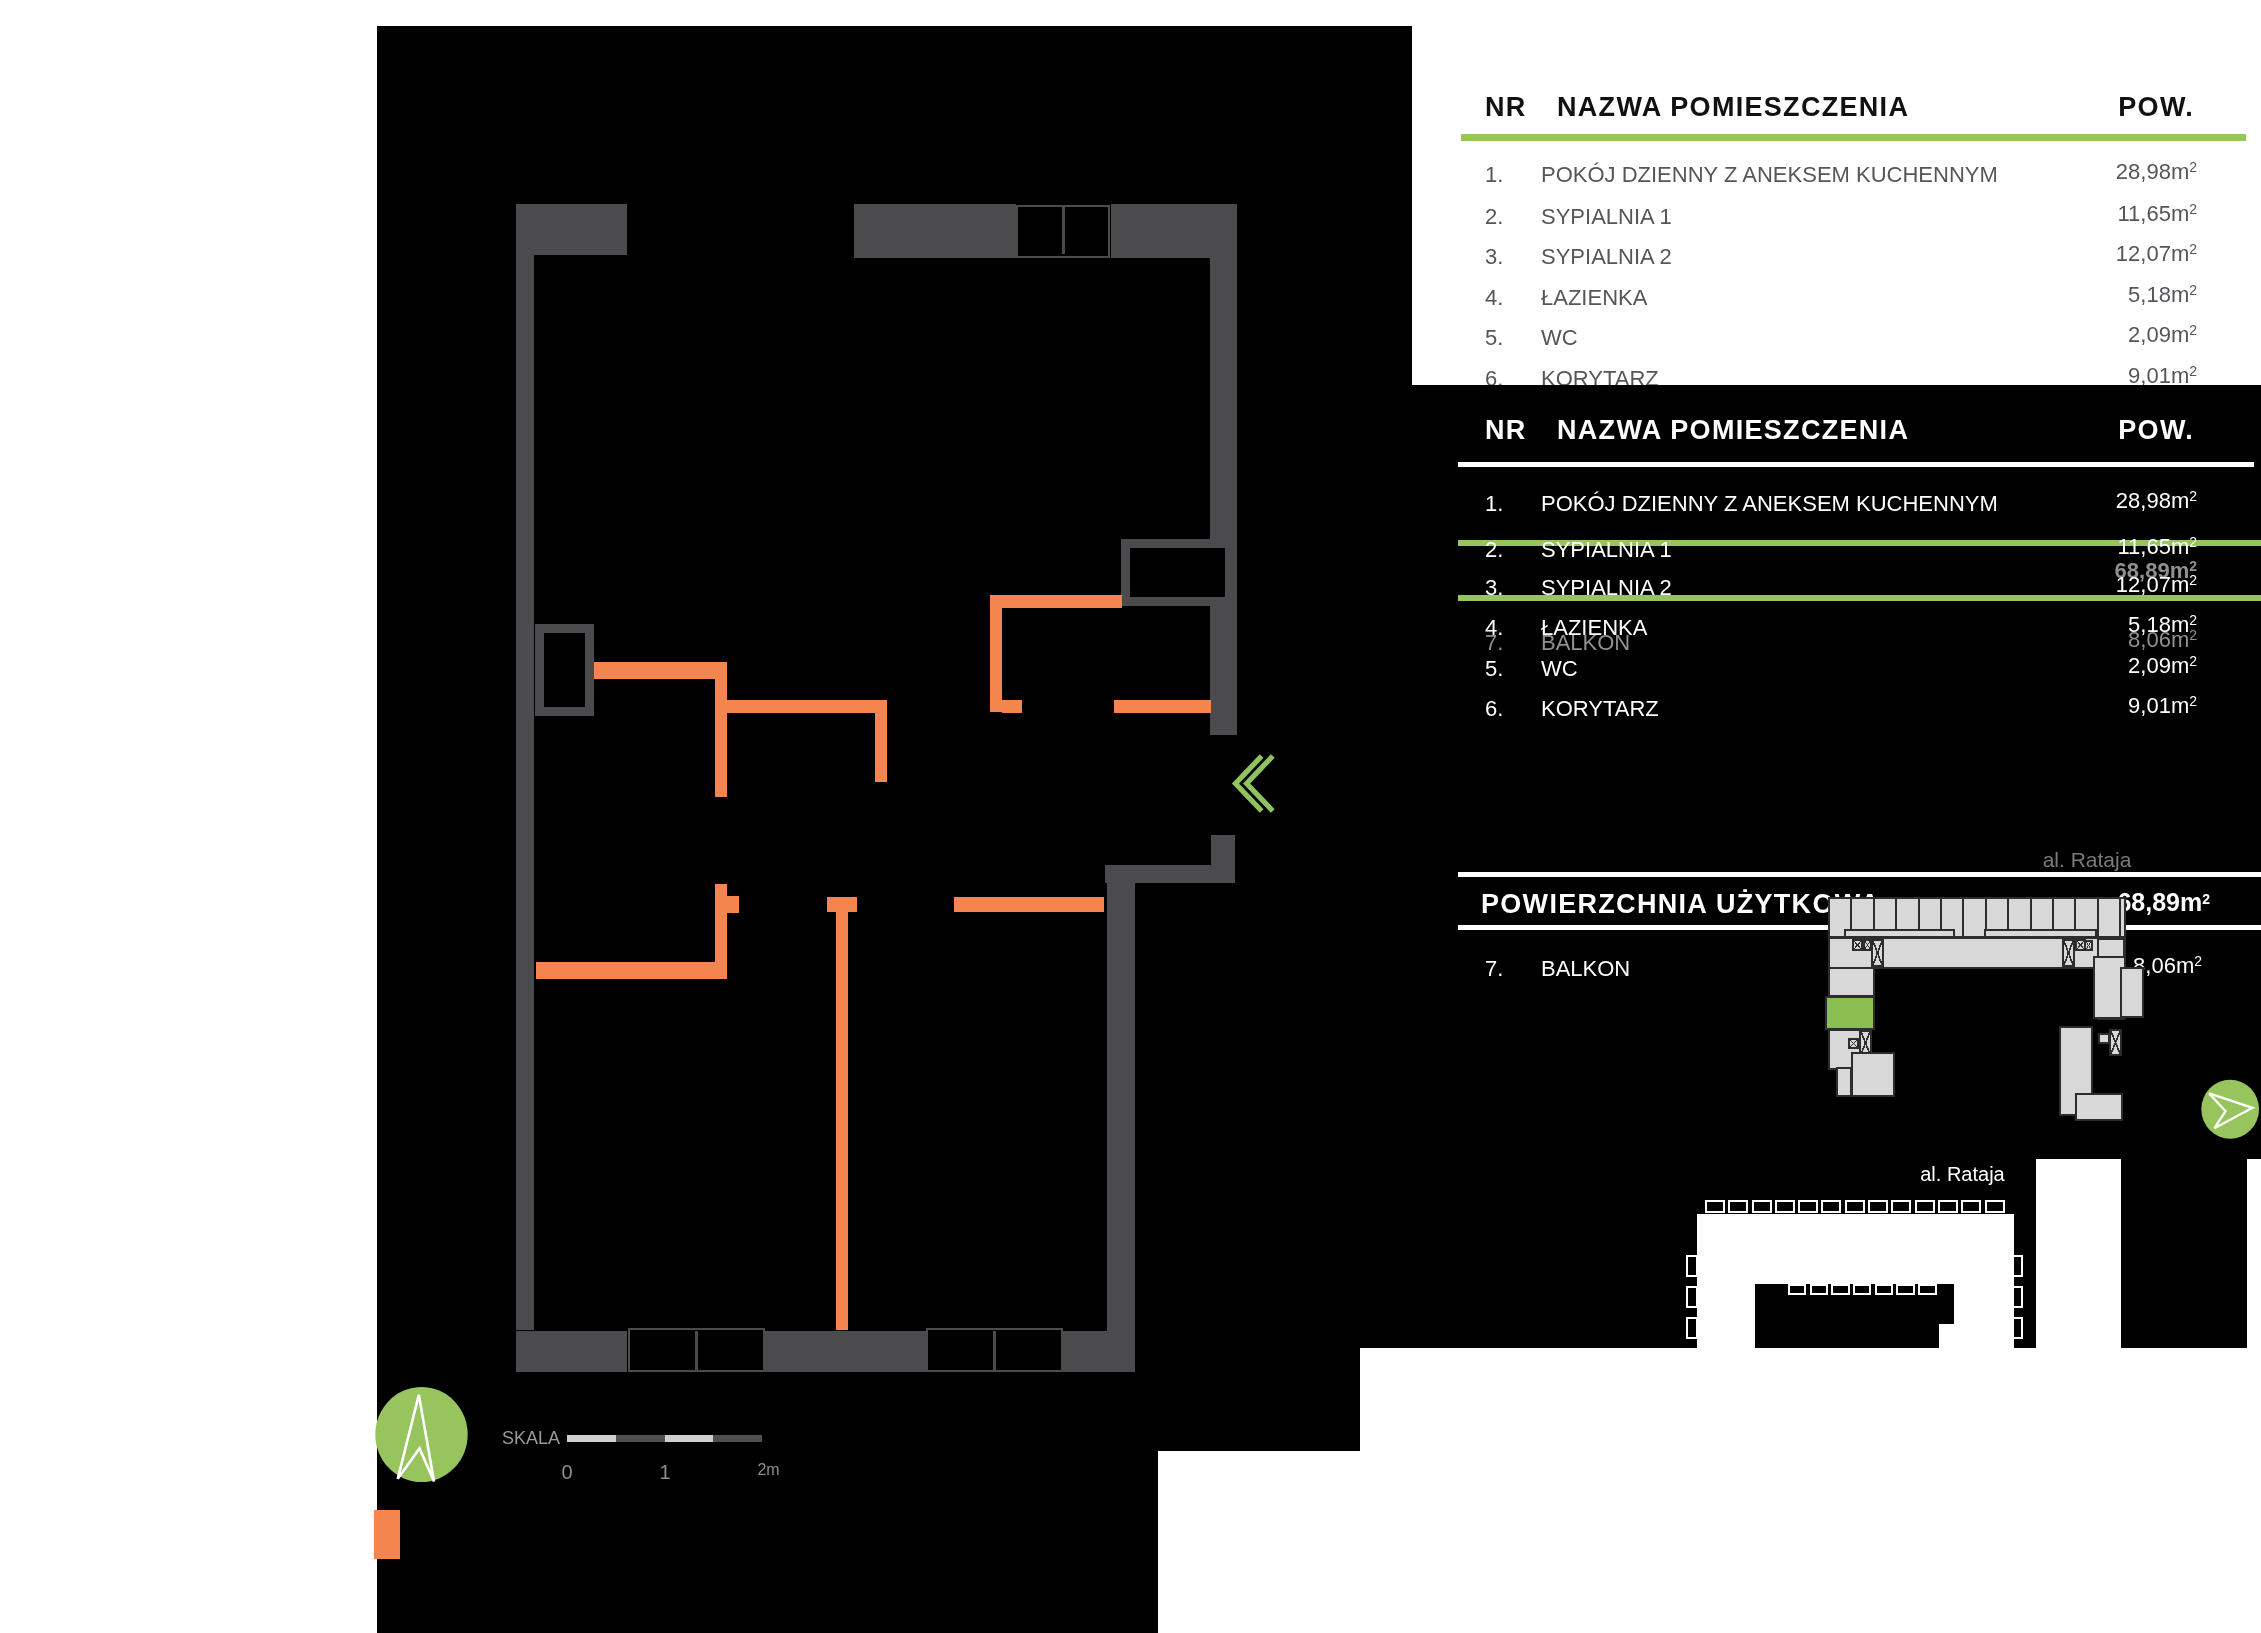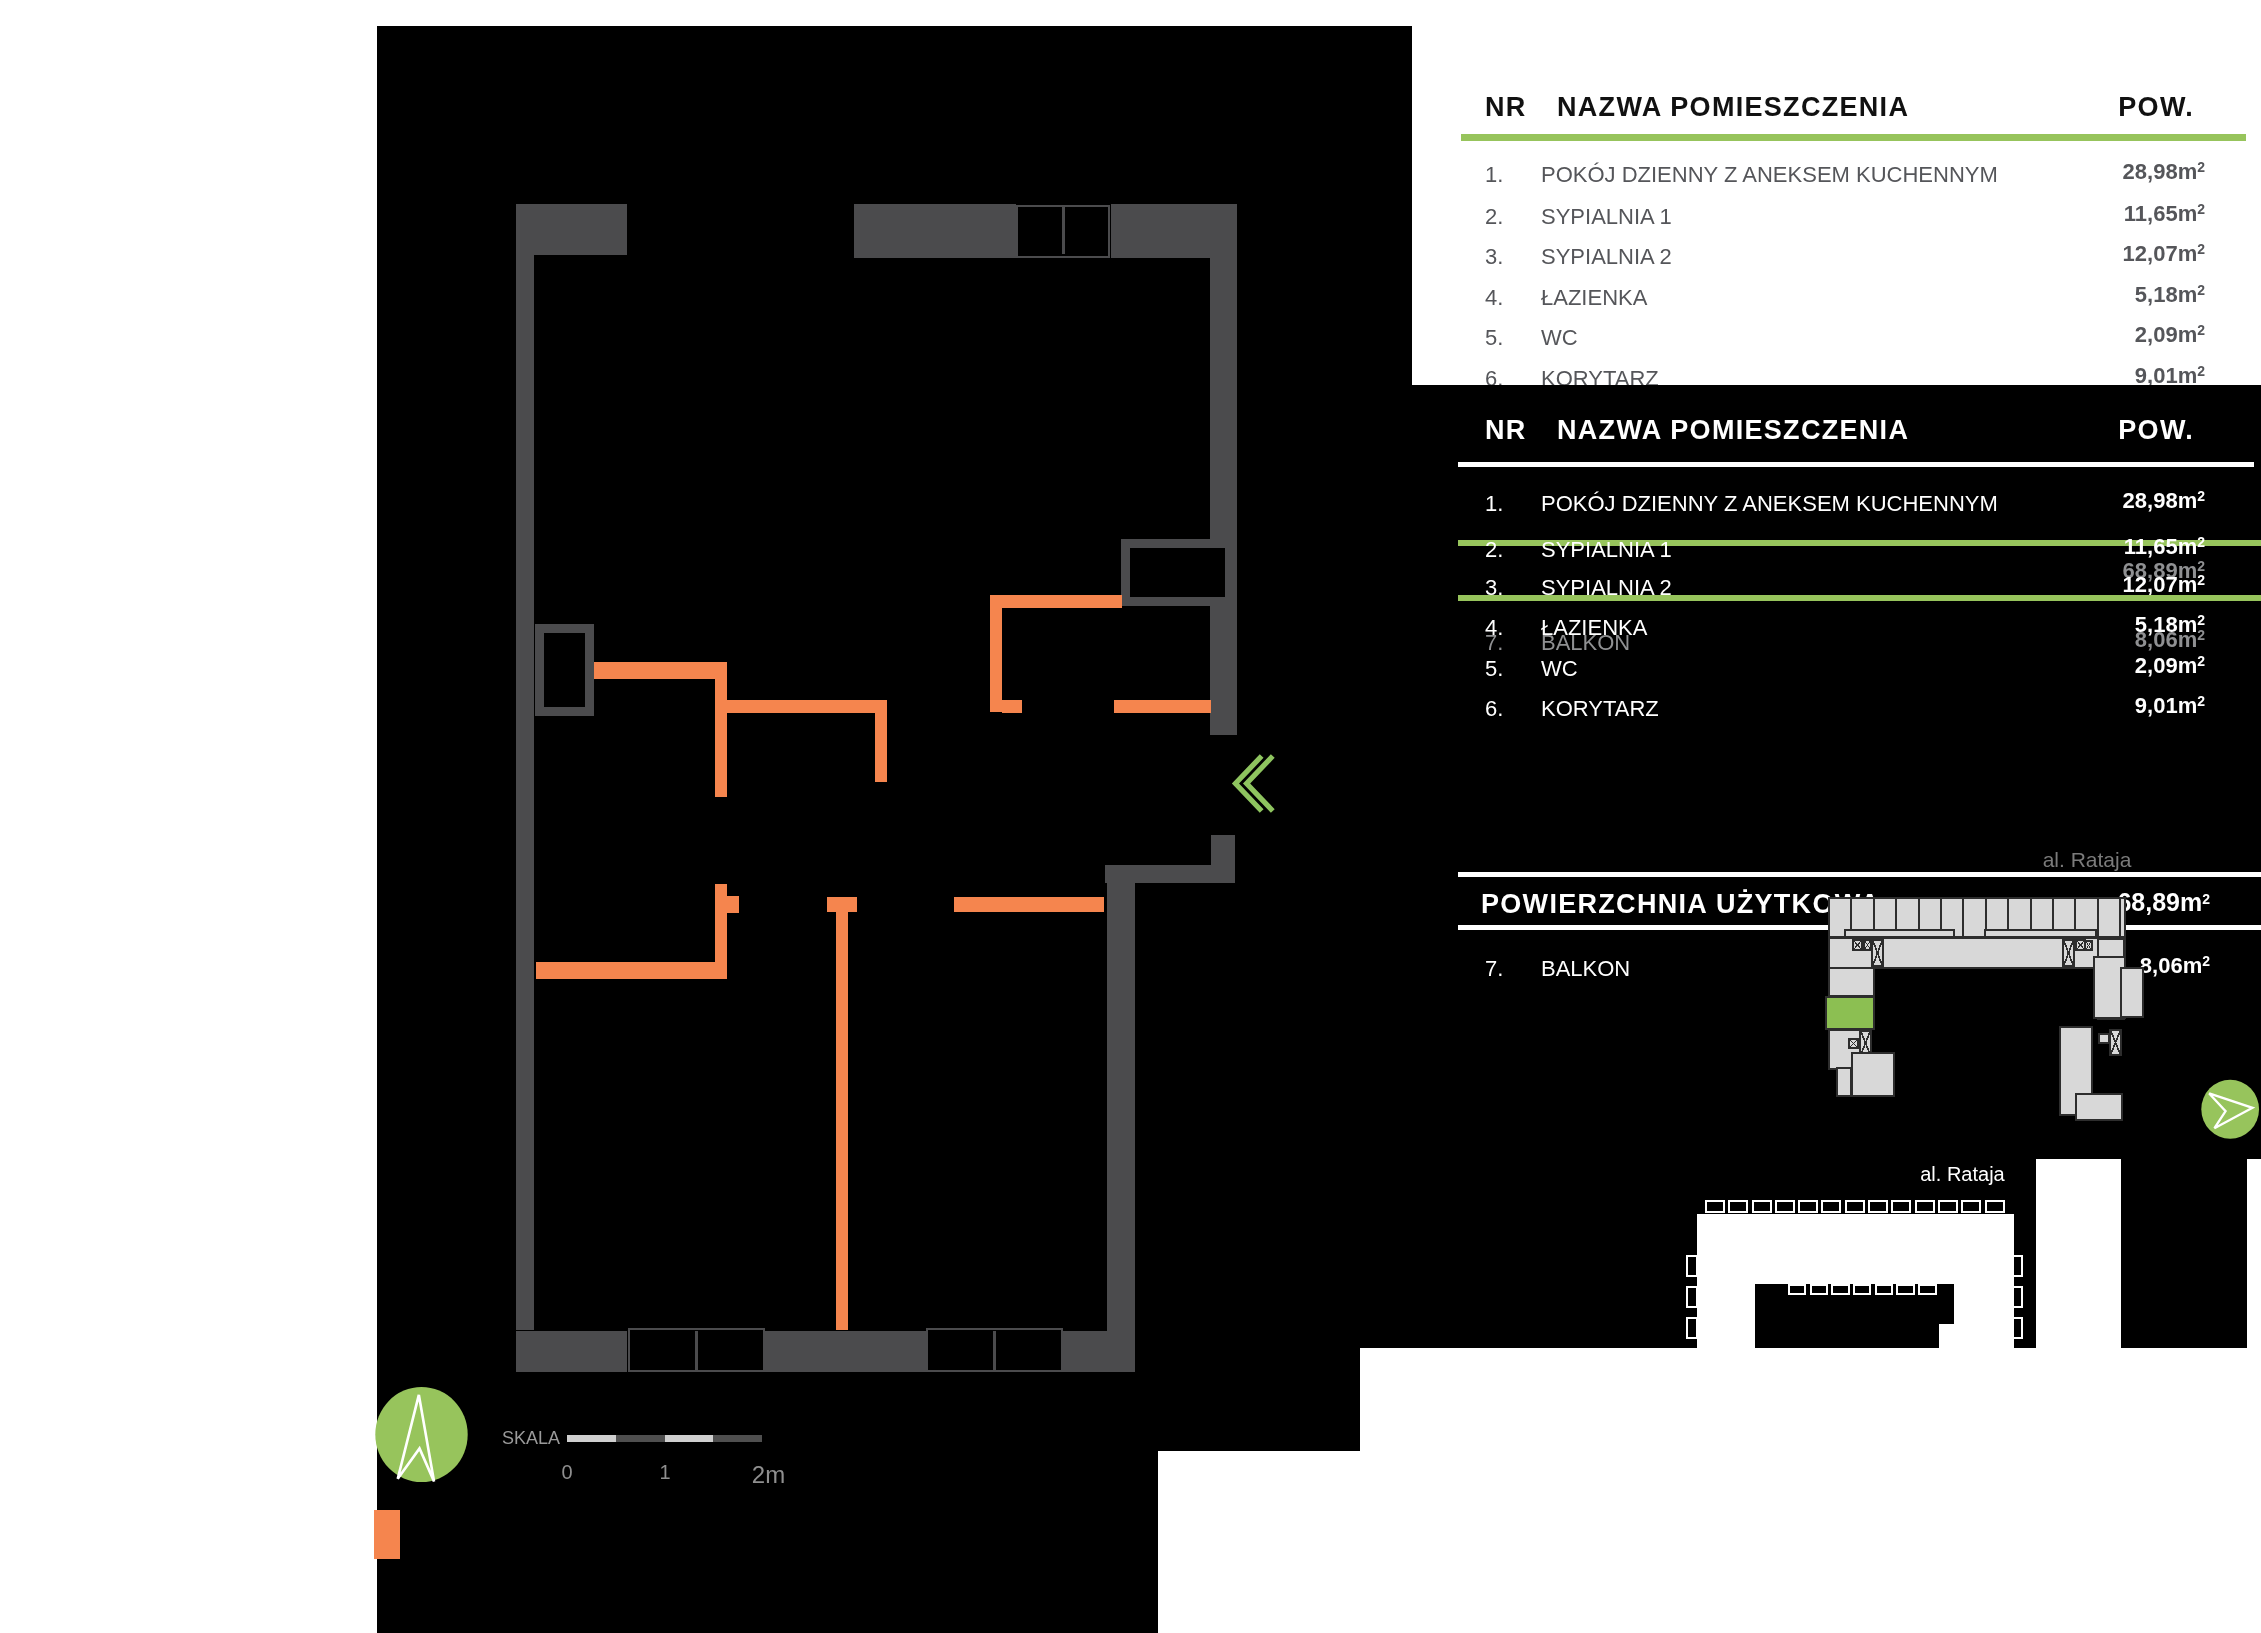--- a/index.html
+++ b/index.html
@@ -10,21 +10,21 @@
   .wall{position:absolute;background:#4b4b4d;}
   .ow{position:absolute;background:#f5854e;}
   .win{position:absolute;background:#000;border:2.6px solid #4b4b4d;box-sizing:border-box;}
   .mull{position:absolute;background:#4b4b4d;width:2.6px;}
   .box{position:absolute;background:#000;border:9.2px solid #4b4b4d;box-sizing:border-box;}
   
   .t-head{position:absolute;font-size:27px;font-weight:bold;letter-spacing:1.3px;white-space:nowrap;}
   .t-row{position:absolute;height:28px;font-size:22px;white-space:nowrap;}
   .t-row .nr{position:absolute;left:0;top:0;}
   .t-row .nm{position:absolute;left:56px;top:0;}
-  .t-row .vl{position:absolute;right:0;top:-2.6px;text-align:right;font-weight:bold;}
+  .t-row .vl{position:absolute;right:8px;top:-2.6px;text-align:right;}
   .sq{font-size:14px;vertical-align:6.6px;}
   .on-white{color:#55565a;}
   .on-white .nr{color:#55565a;}
   .on-black{color:#ffffff;}
   .muted{color:#8f9092;}
   .rule{position:absolute;}
   
   .mu{position:absolute;background:#d8d8d8;border:2px solid #2d2d2d;box-sizing:border-box;}
   .xbox{position:absolute;border:2px solid #2d2d2d;box-sizing:border-box;
         background:linear-gradient(to top right,transparent 45%,#2d2d2d 45% 55%,transparent 55%),
@@ -272,21 +272,21 @@
   </svg>
 
   <div>
     <div class="abs" style="left:502px;top:1428px;font-size:18px;color:#9a9a9a;">SKALA</div>
     <div class="abs" style="left:567px;top:1435px;width:49px;height:6.6px;background:#cfcfcf;"></div>
     <div class="abs" style="left:616px;top:1435px;width:49px;height:6.6px;background:#4f4f4f;"></div>
     <div class="abs" style="left:665px;top:1435px;width:49px;height:6.6px;background:#cfcfcf;"></div>
     <div class="abs" style="left:713px;top:1435px;width:49px;height:6.6px;background:#4f4f4f;"></div>
     <div class="abs" style="left:547px;top:1461px;width:40px;text-align:center;font-size:20px;color:#8f8f8f;">0</div>
     <div class="abs" style="left:645px;top:1461px;width:40px;text-align:center;font-size:20px;color:#8f8f8f;">1</div>
-    <div class="abs" style="left:742px;top:1461px;width:53px;text-align:center;font-size:24px;color:#8f8f8f;">2m</div>
+    <div class="abs" style="left:742px;top:1461px;width:53px;text-align:center;font-size:16px;color:#8f8f8f;">2m</div>
   </div>
 
   <div class="abs" style="left:374px;top:1510px;width:26px;height:49px;background:#f5854e;"></div>
 
   <svg class="abs" style="left:2200px;top:1079px;" width="61" height="61" viewBox="0 0 93 93">
     <ellipse cx="46" cy="46" rx="44" ry="45" fill="#97c45c"></ellipse>
     <path d="M14 22 L80 44 L22 75 L39 49 Z" fill="none" stroke="#ffffff" stroke-width="3.5"></path>
   </svg>
 
 </div>

